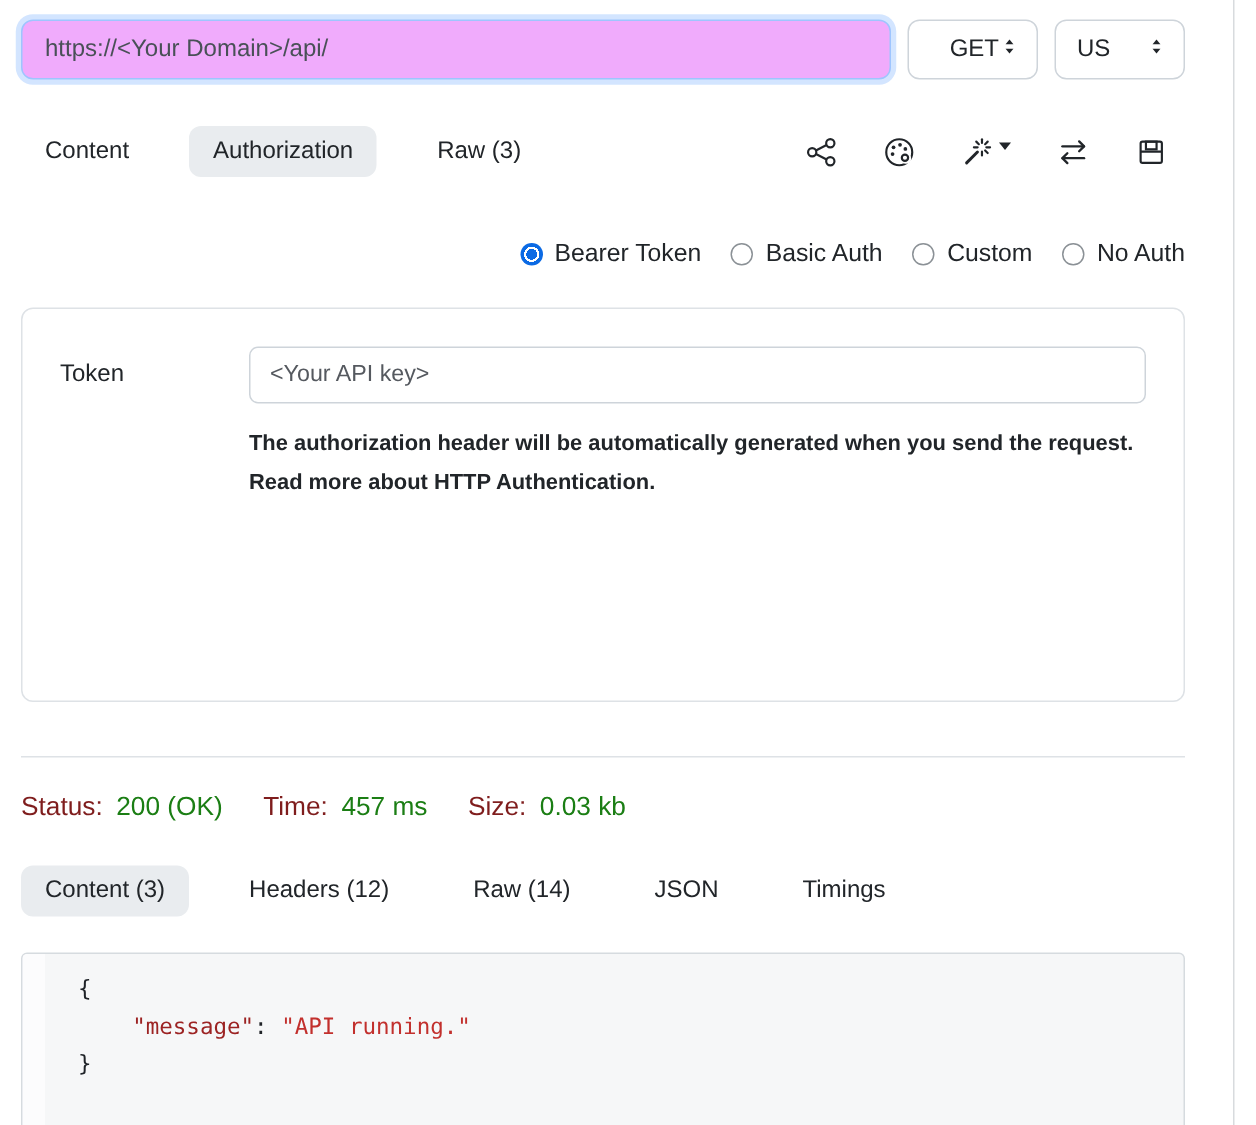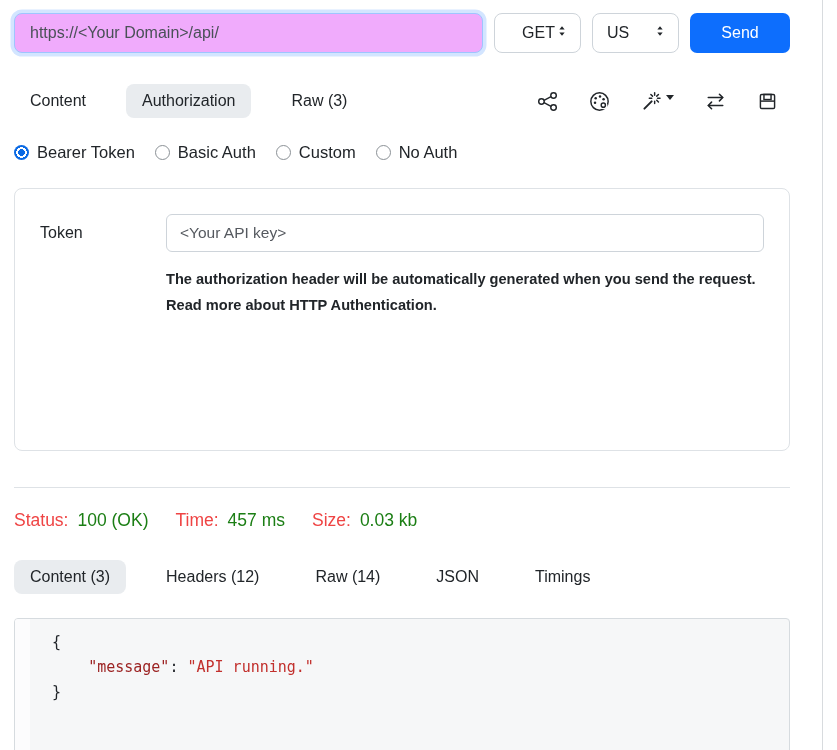--- a/index.html
+++ b/index.html
@@ -42,21 +42,21 @@
   .icons { display:flex; align-items:center; gap:31px; padding-right:12px; }
   .icon-btn { display:inline-flex; align-items:center; cursor:pointer; }
   .icon-btn svg { display:block; }
   .caret-down {
     width:0; height:0; margin-left:4px; transform:translateY(-4px);
     border-left:4.5px solid transparent; border-right:4.5px solid transparent;
     border-top:5.5px solid #212529;
   }
 
   
-  .auth-row { margin-top:25px; display:flex; gap:20px; align-items:center; }
+  .auth-row { margin-top:42px; display:flex; gap:20px; align-items:center;justify-content:flex-end; }
   .auth-opt { display:flex; align-items:center; font-size:16.5px; cursor:pointer; }
   .radio {
     width:15px; height:15px; border-radius:50%; border:1px solid #8b9196;
     background:#fff; margin-right:8px; flex:0 0 auto;
   }
   .radio.selected {
     border:none;
     background:radial-gradient(circle,#0b6ae4 0 3.6px,#fff 3.6px 5.1px,#0b6ae4 5.1px 7.5px);
   }
 
@@ -74,21 +74,21 @@
   }
   .help-text {
     margin:15px 0 0 126px; max-width:597px;
     font-size:14.6px; line-height:1.78; color:#212529;font-weight:bold;
   }
 
   
   .divider { border:none; border-top:1px solid #dee2e6; margin:36px 0 0 0; }
   .status-row { margin-top:22px; display:flex; gap:27px; align-items:baseline; font-size:17.5px; }
   .stat { display:flex; gap:9px; }
-  .stat-label { color:#ef4444;text-align:right; }
+  .stat-label { color:#7f1d1d;text-align:right; }
   .stat-value { color:#1b7e14; }
 
   
   .response-tabs { margin-top:29px; }
 
   
   .code-panel {
     margin-top:24px; border:1px solid #d6dbdf; border-radius:4px;
     height:160px; display:flex; overflow:hidden; background:#f6f7f8;
   }
@@ -123,21 +123,20 @@
       </div>
       <div class="select-box select-region">
         <span>US</span>
         <span>
           <svg viewBox="0 0 16 16" width="14" height="14" fill="#212529">
             <path d="M8 2.6 L11 6.3 H5 Z"></path>
               <path d="M8 13.4 L5 9.7 H11 Z"></path>
           </svg>
         </span>
       </div>
-      <button class="send-btn">Send</button>
     </div>
 
     <div class="tabs-row">
       <div class="tabs">
         <div class="tab">Content</div>
         <div class="tab tab-active">Authorization</div>
         <div class="tab">Raw (3)</div>
       </div>
       <div class="icons">
         <span class="icon-btn">
@@ -216,21 +215,21 @@
         <input class="token-input" type="text" value="&lt;Your API key&gt;" style="">
       </div>
       <div class="help-text">The authorization header will be automatically generated when you send the request. Read more about HTTP Authentication.</div>
     </div>
 
     <hr class="divider">
 
     <div class="status-row">
       <div class="stat">
         <span class="stat-label">Status:</span>
-        <span class="stat-value">100 (OK)</span>
+        <span class="stat-value">200 (OK)</span>
       </div>
       <div class="stat">
         <span class="stat-label">Time:</span>
         <span class="stat-value">457 ms</span>
       </div>
       <div class="stat">
         <span class="stat-label">Size:</span>
         <span class="stat-value">0.03 kb</span>
       </div>
     </div>

